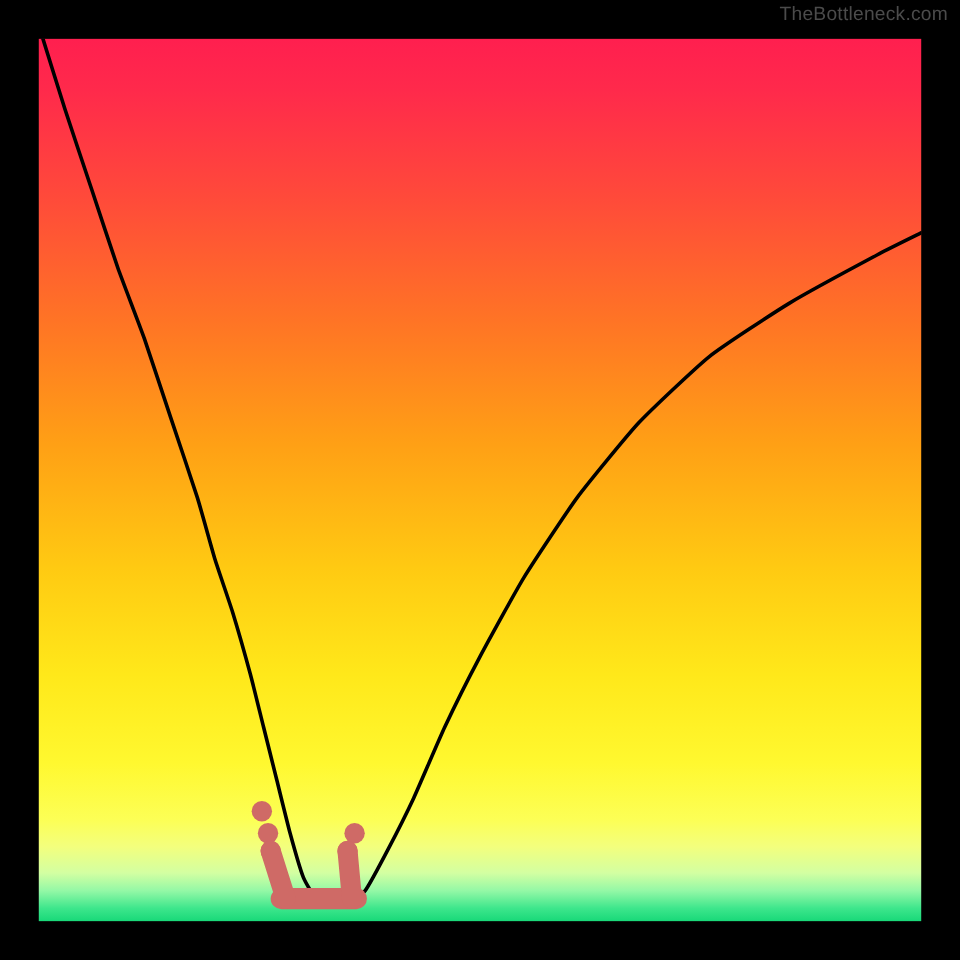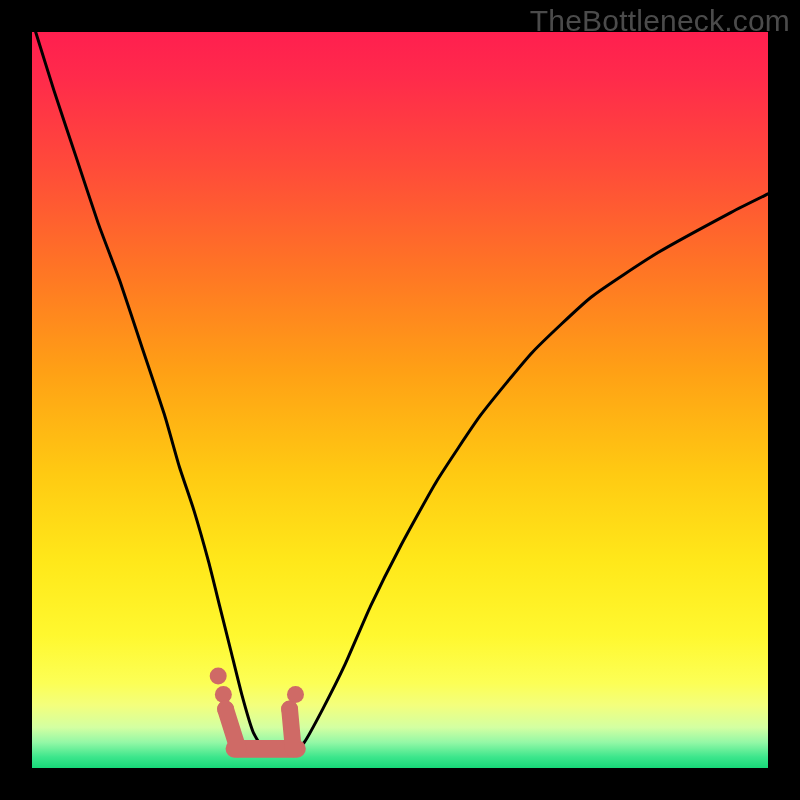--- a/index.html
+++ b/index.html
@@ -36,21 +36,21 @@
     left: 0; top: 0;
     width: 736px;
     height: 736px;
     overflow: visible;
   }
   .watermark {
     position: absolute;
     top: 4px;
     right: 10px;
     color: #4b4b4b;
-    font-size: 30px;
+    font-size: 16px;
     font-weight: 400;
     letter-spacing: 0.2px;
   }
 </style>
 </head>
 <body>
 
 <div class="frame">
 
   <div class="plot-area">

